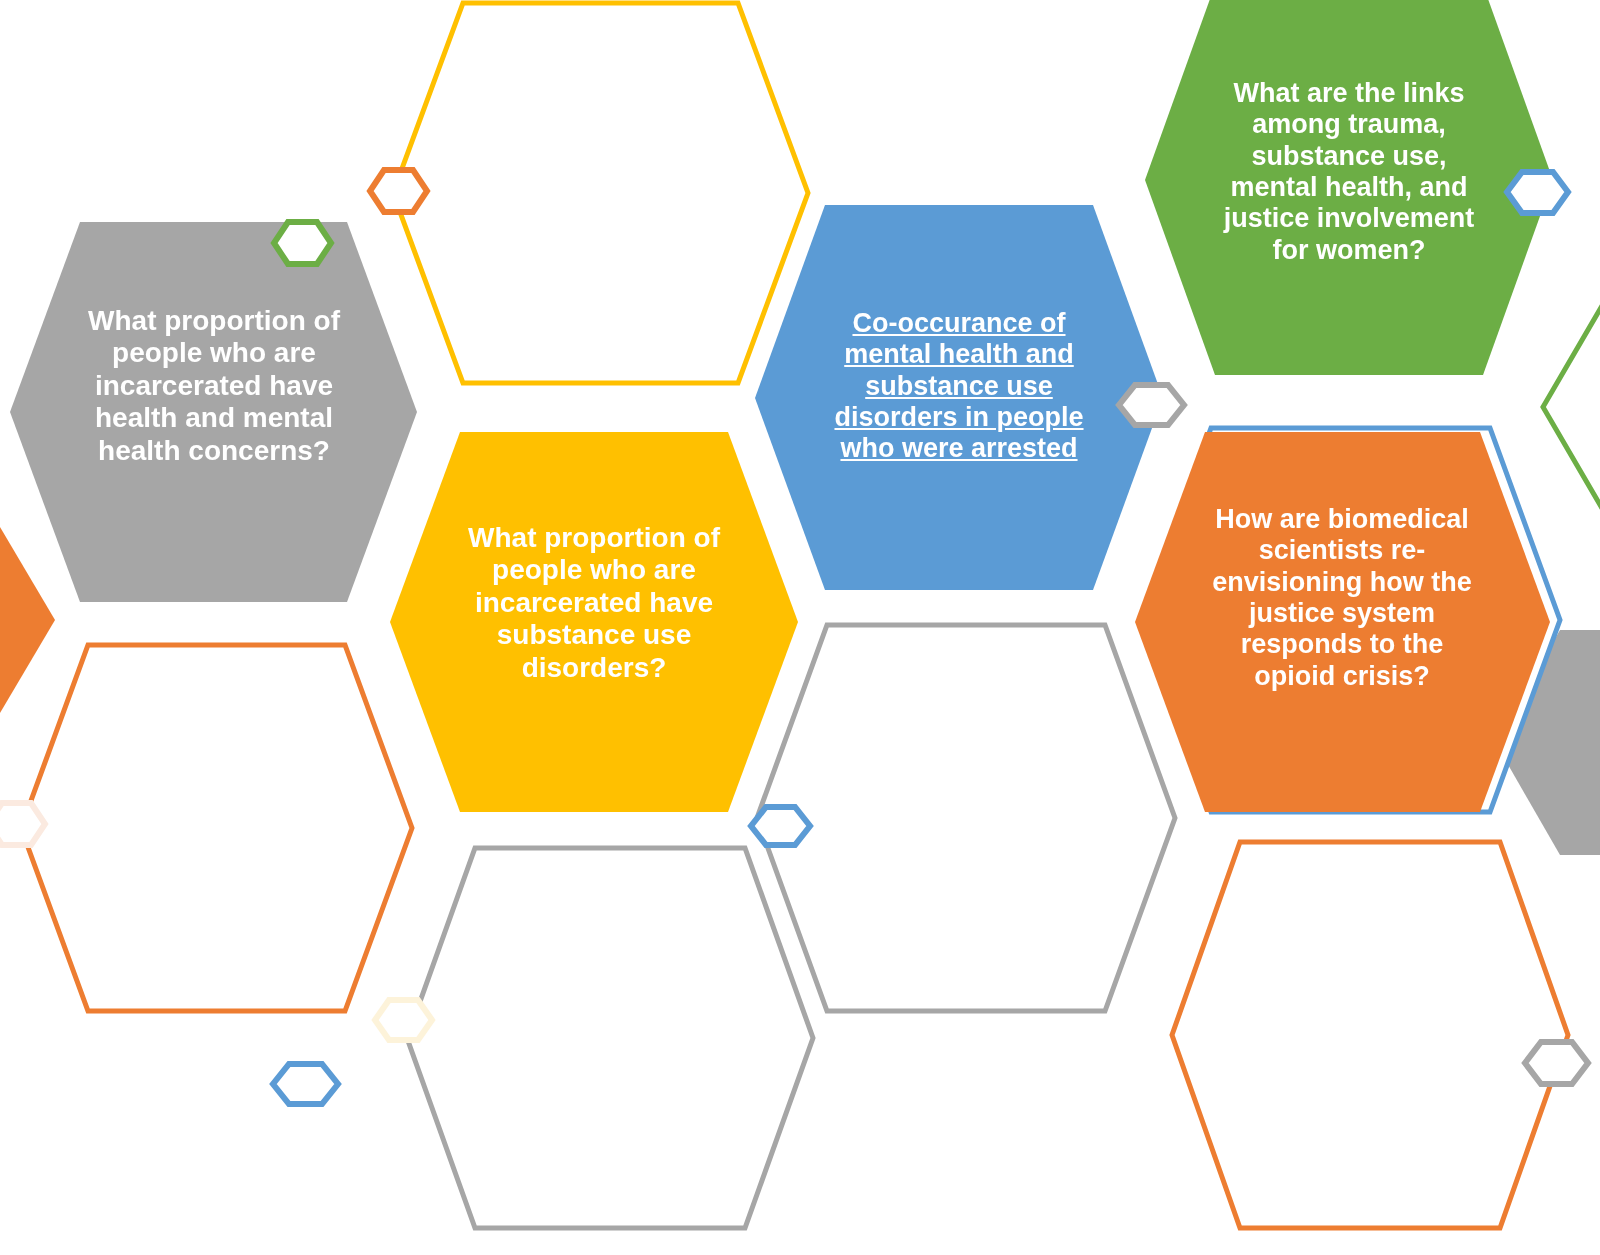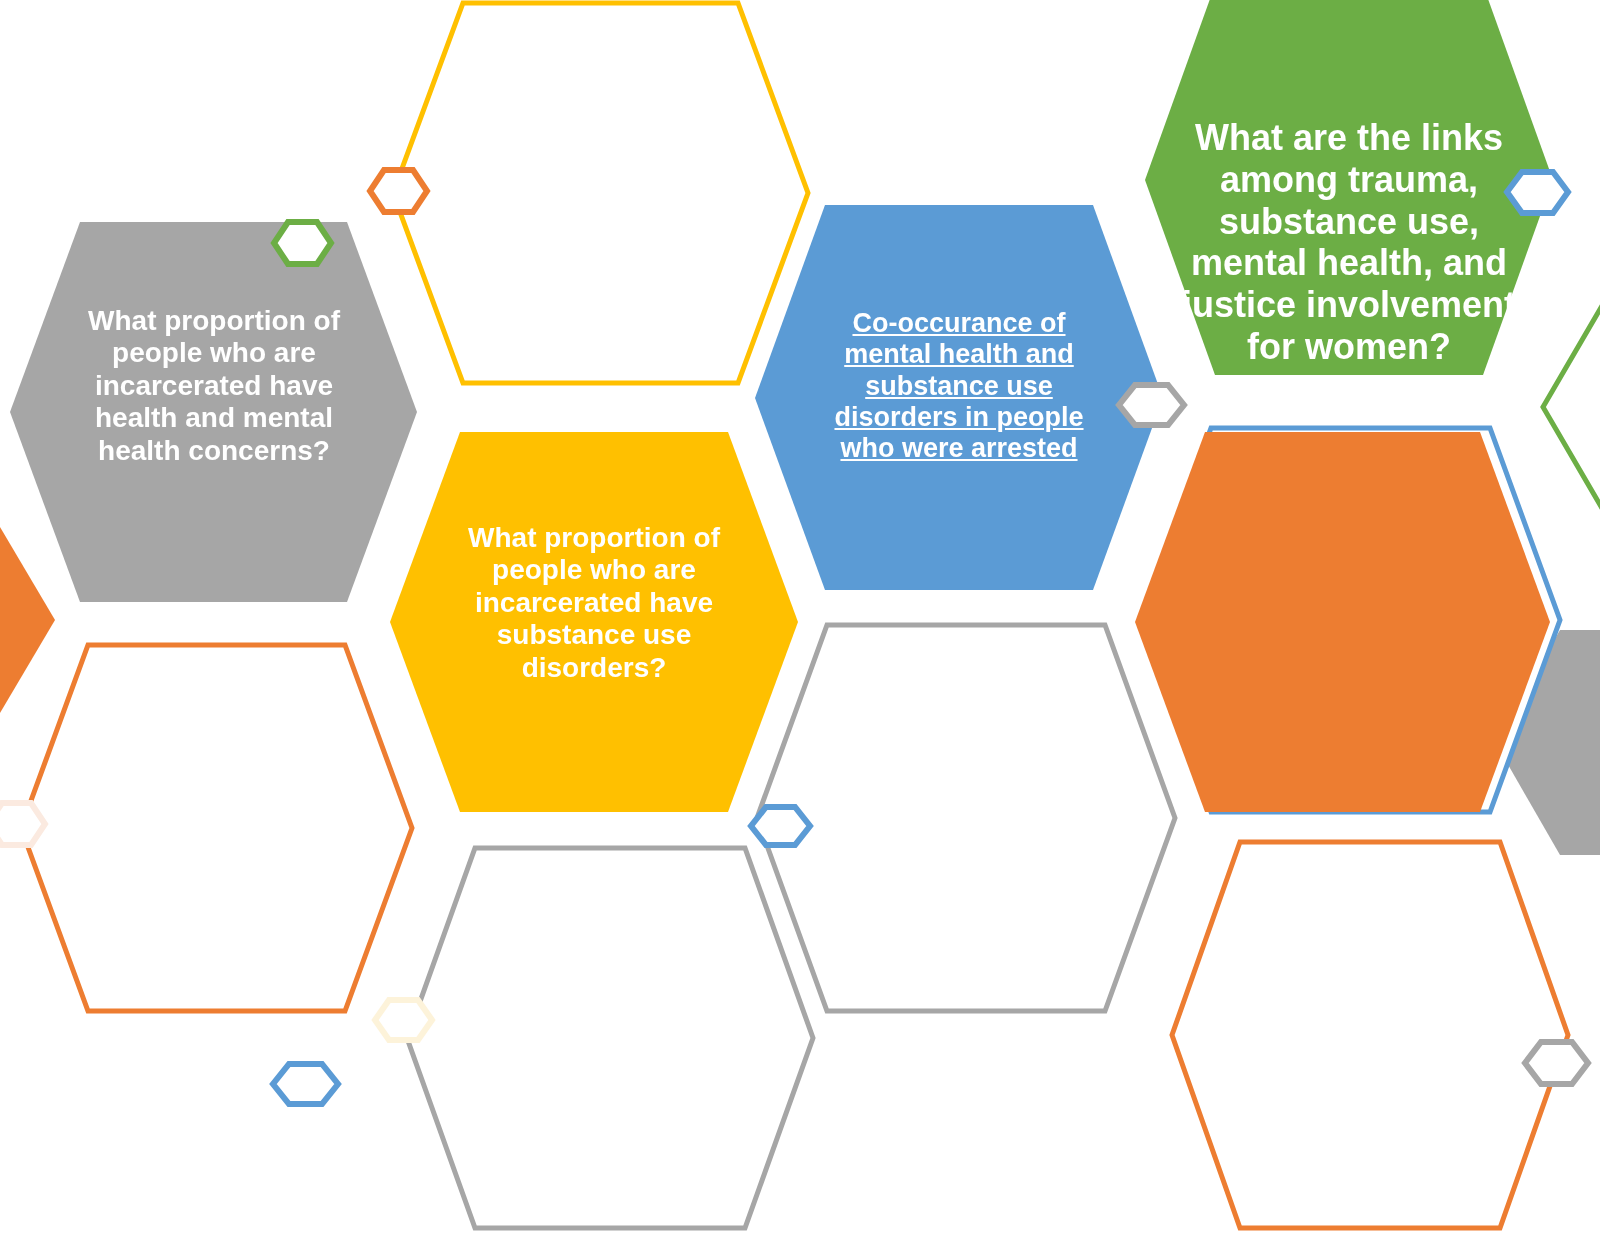--- a/index.html
+++ b/index.html
@@ -115,21 +115,27 @@
 incarcerated have
 substance use
 disorders?</div>
 
   <div class="hex-label" style="left:783px; top:308px; width:352px; font-size:27px;text-decoration:underline;">Co-occurance of
 mental health and
 substance use
 disorders in people
 who were arrested</div>
 
-  <div class="hex-label" style="left:1173px; top:78px; width:352px; font-size:36px;margin-top:39px;">What are the links
+  <div class="hex-label" style="left:1173px; top:78px; width:352px; font-size:27px;">What are the links
 among trauma,
 substance use,
 mental health, and
 justice involvement
 for women?</div>
 
+  <div class="hex-label" style="left:1163px; top:504px; width:358px; font-size:27px;">How are biomedical
+scientists re-
+envisioning how the
+justice system
+responds to the
+opioid crisis?</div>
 
 </div>
 
 </body></html>

